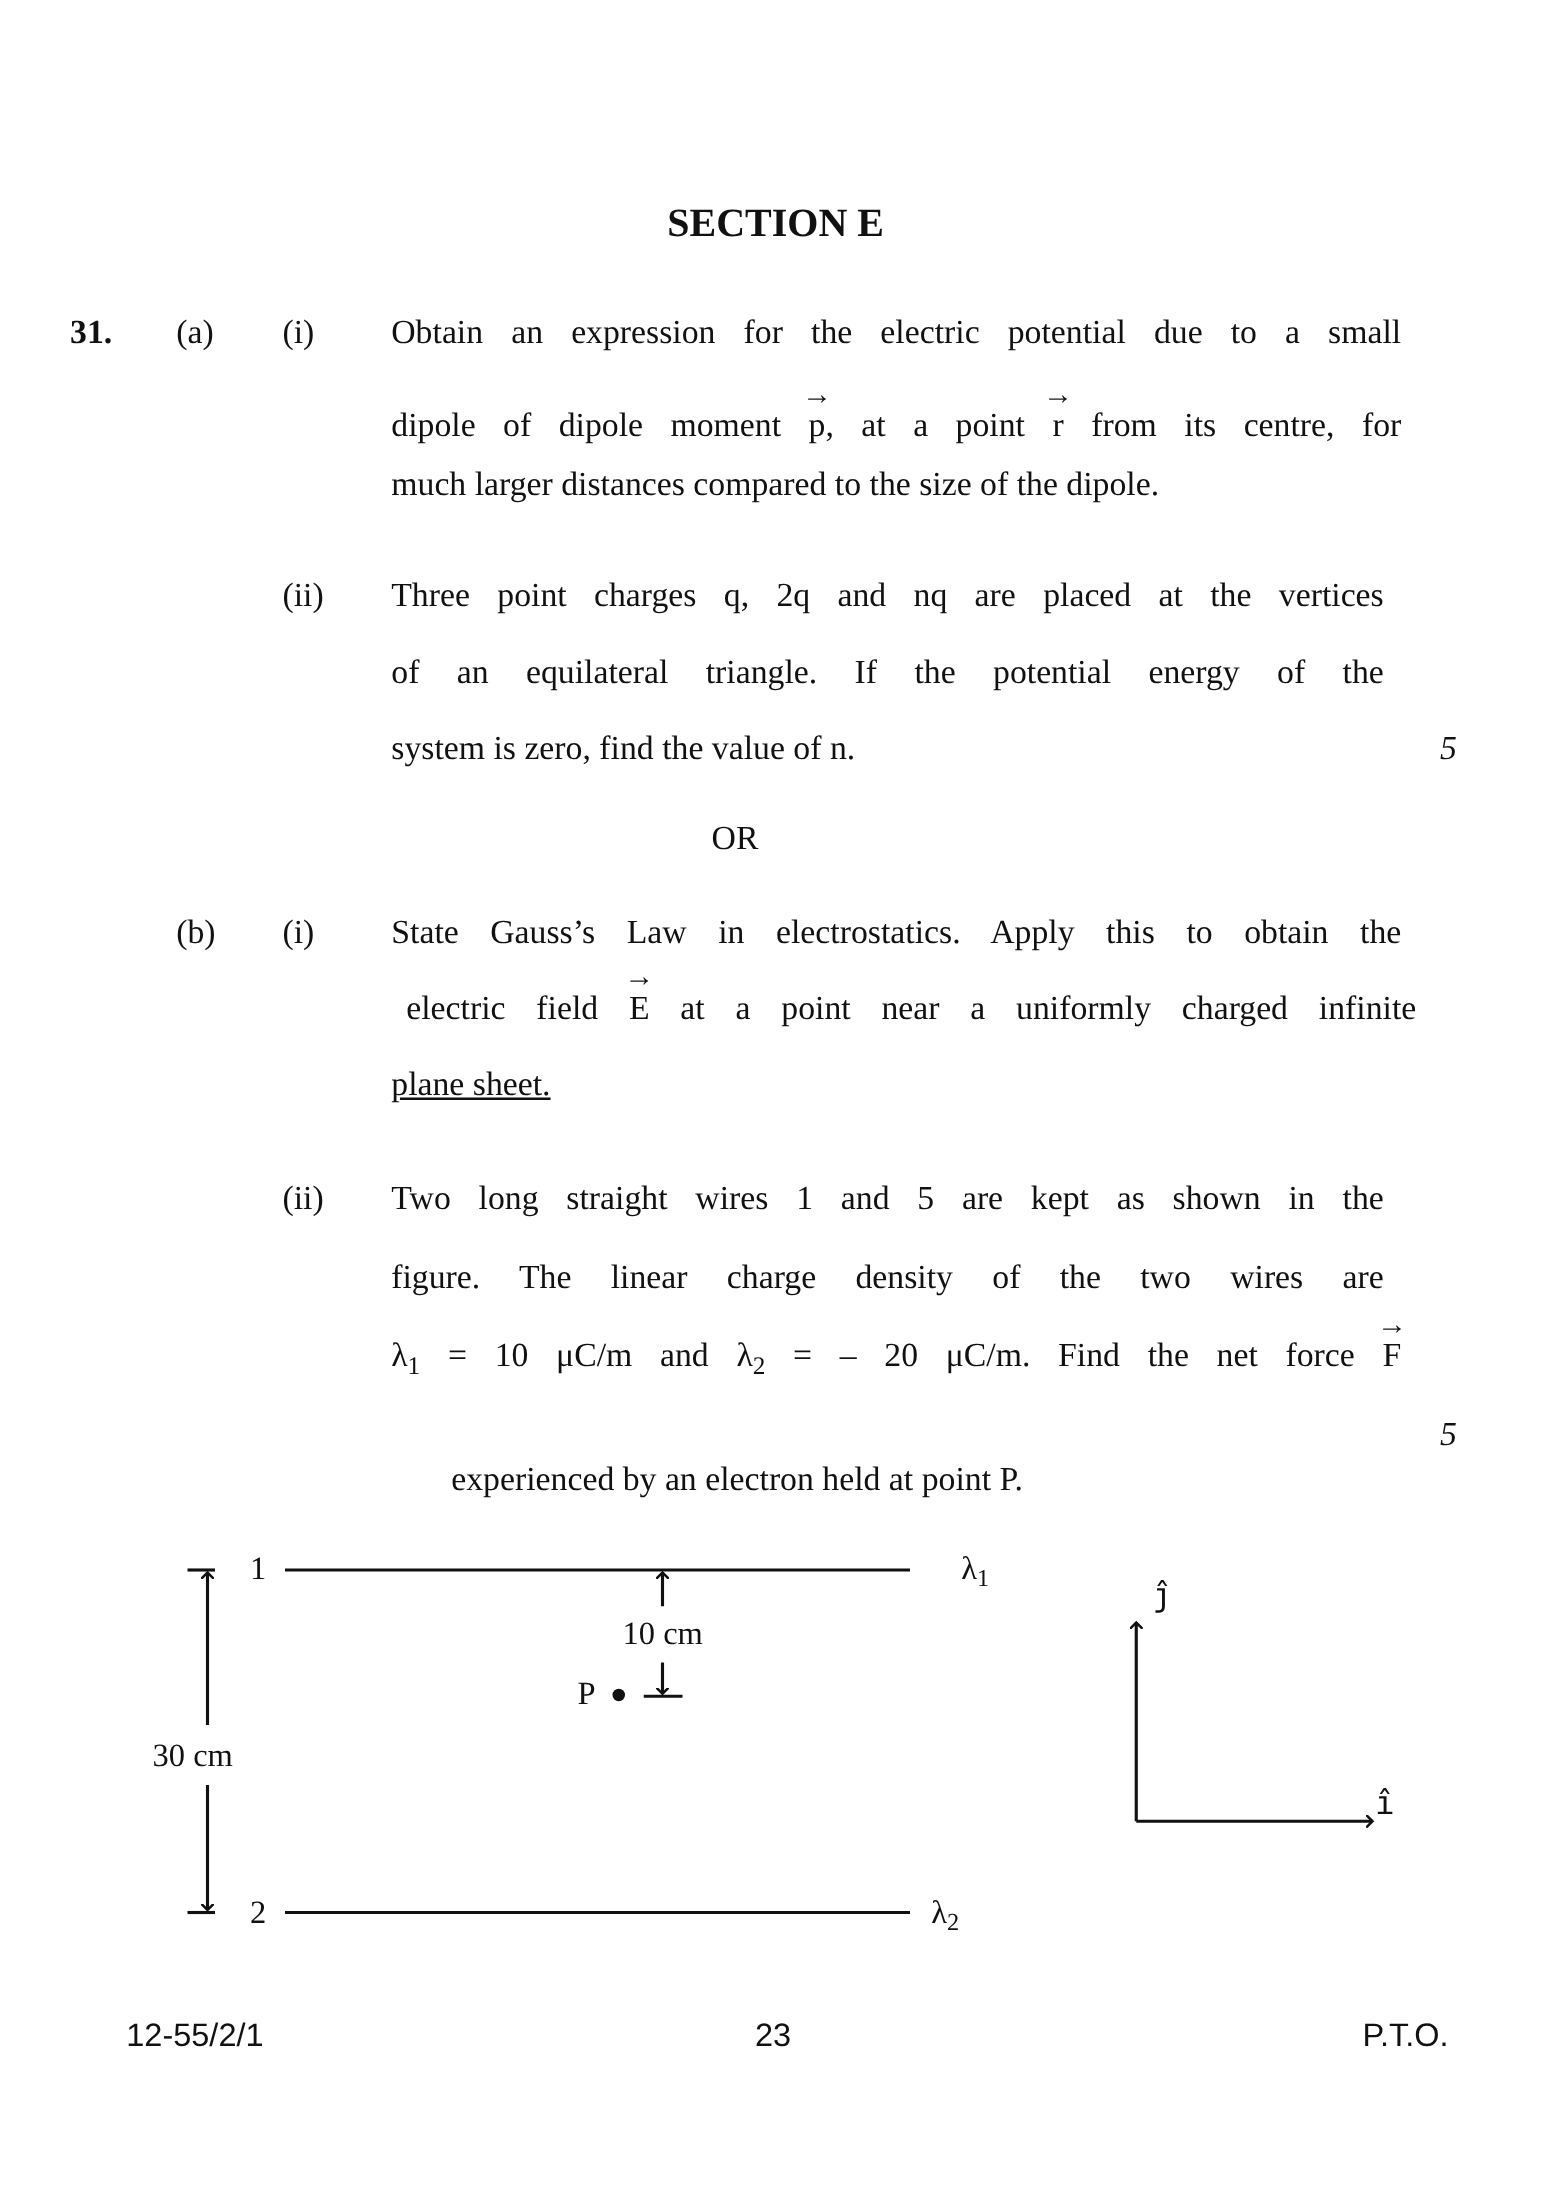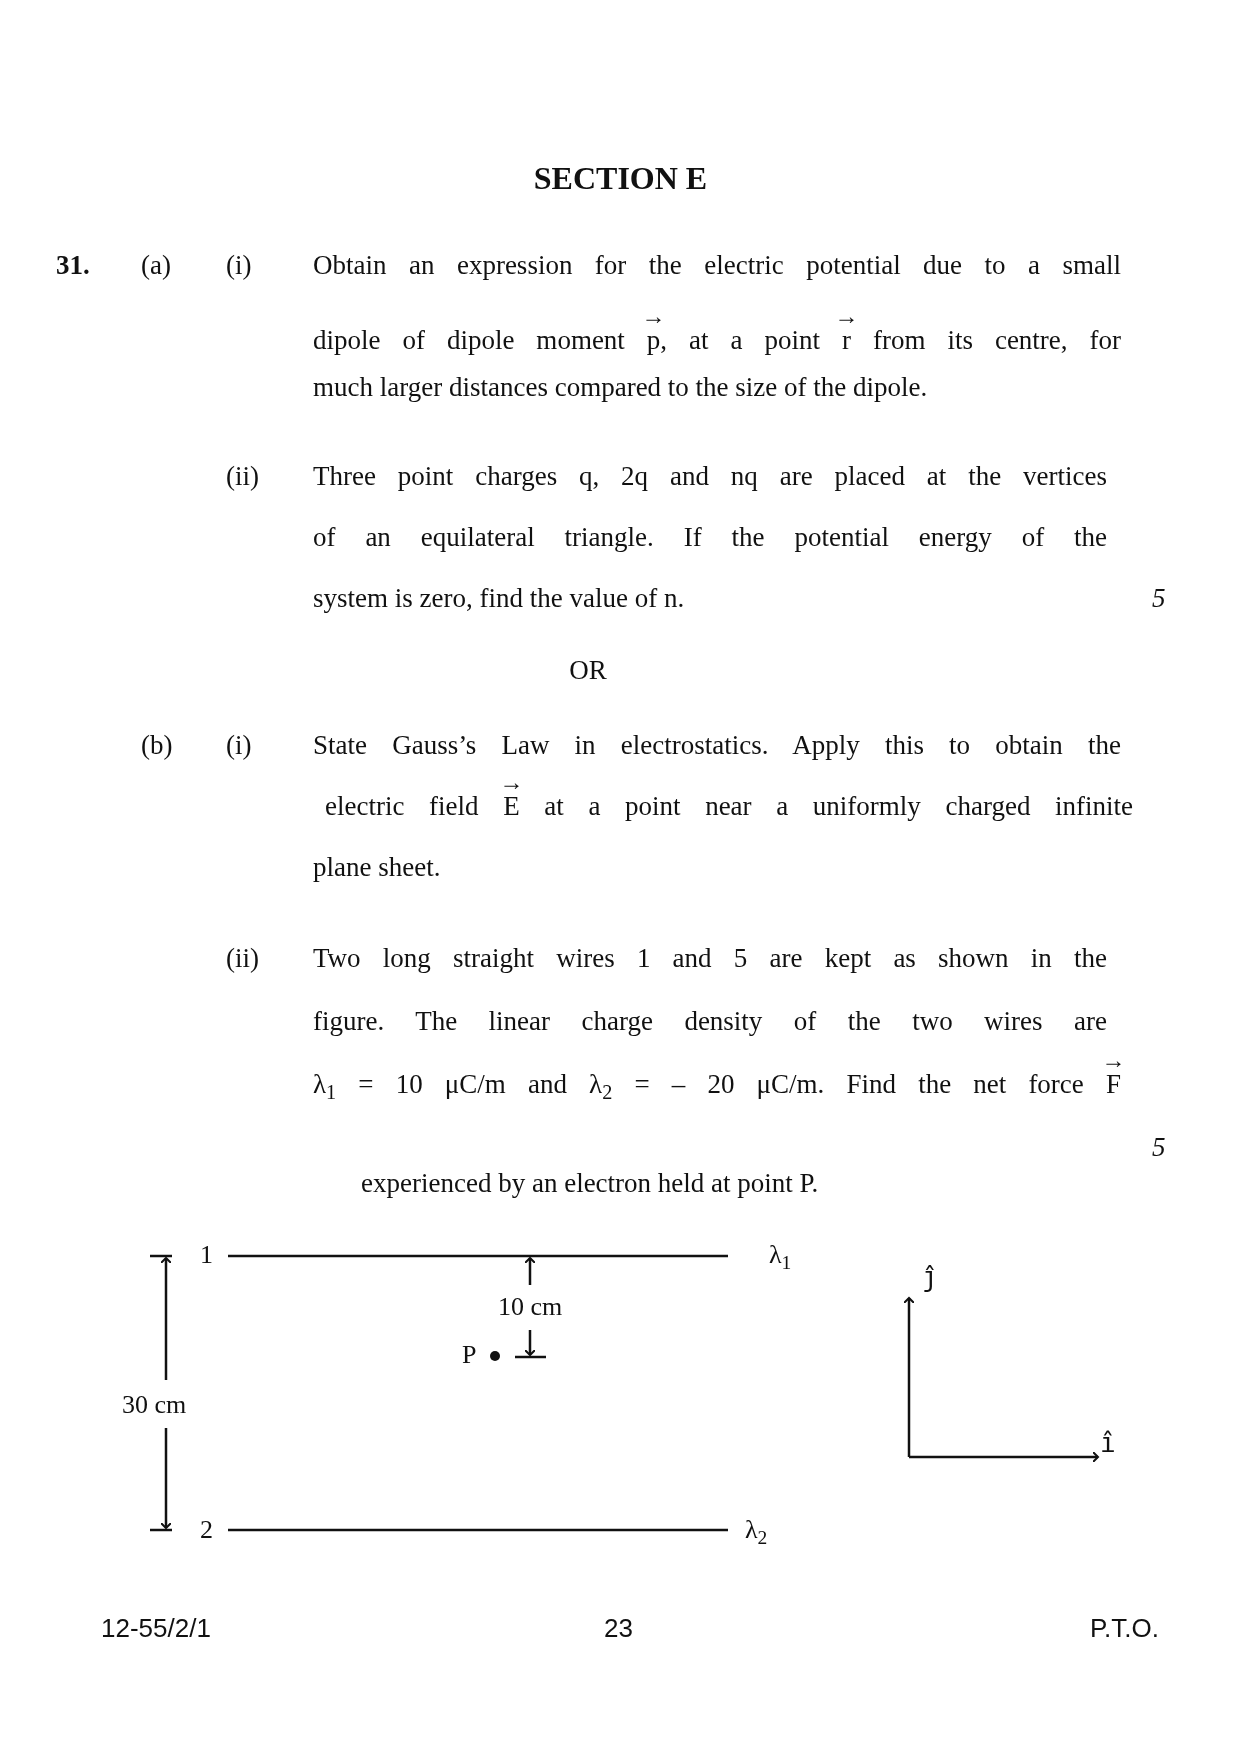--- a/index.html
+++ b/index.html
@@ -47,21 +47,21 @@
 <div class="abs or">OR</div>
 
 <div class="abs serif" style="left:141px; top:730px;">(b)</div>
 <div class="abs serif" style="left:226px; top:730px;">(i)</div>
 <div class="line" style="top:730px;">State Gauss’s Law in electrostatics. Apply this to obtain the</div>
 <div class="line" style="top:791px;margin-left:12px;">
   <span>electric field</span>
   <span class="vec">E</span>
   <span>at a point near a uniformly charged infinite</span>
 </div>
-<div class="line last" style="top:852px;">plane sheet.</div>
+<div class="line last" style="top:852px;text-decoration:underline;">plane sheet.</div>
 
 <div class="abs serif" style="left:226px; top:943px;">(ii)</div>
 <div class="line" style="top:943px; width:794px;">Two long straight wires 1 and 5 are kept as shown in the</div>
 <div class="line" style="top:1006px; width:794px;">figure. The linear charge density of the two wires are</div>
 <div class="line" style="top:1069px;">
   <span><span>λ</span><sub>1</sub></span>
   <span> = 10 μC/m and λ</span><sub>2</sub>
   <span> = – 20 μC/m. Find the net force</span>
   <span class="vec">F</span>
 </div>

